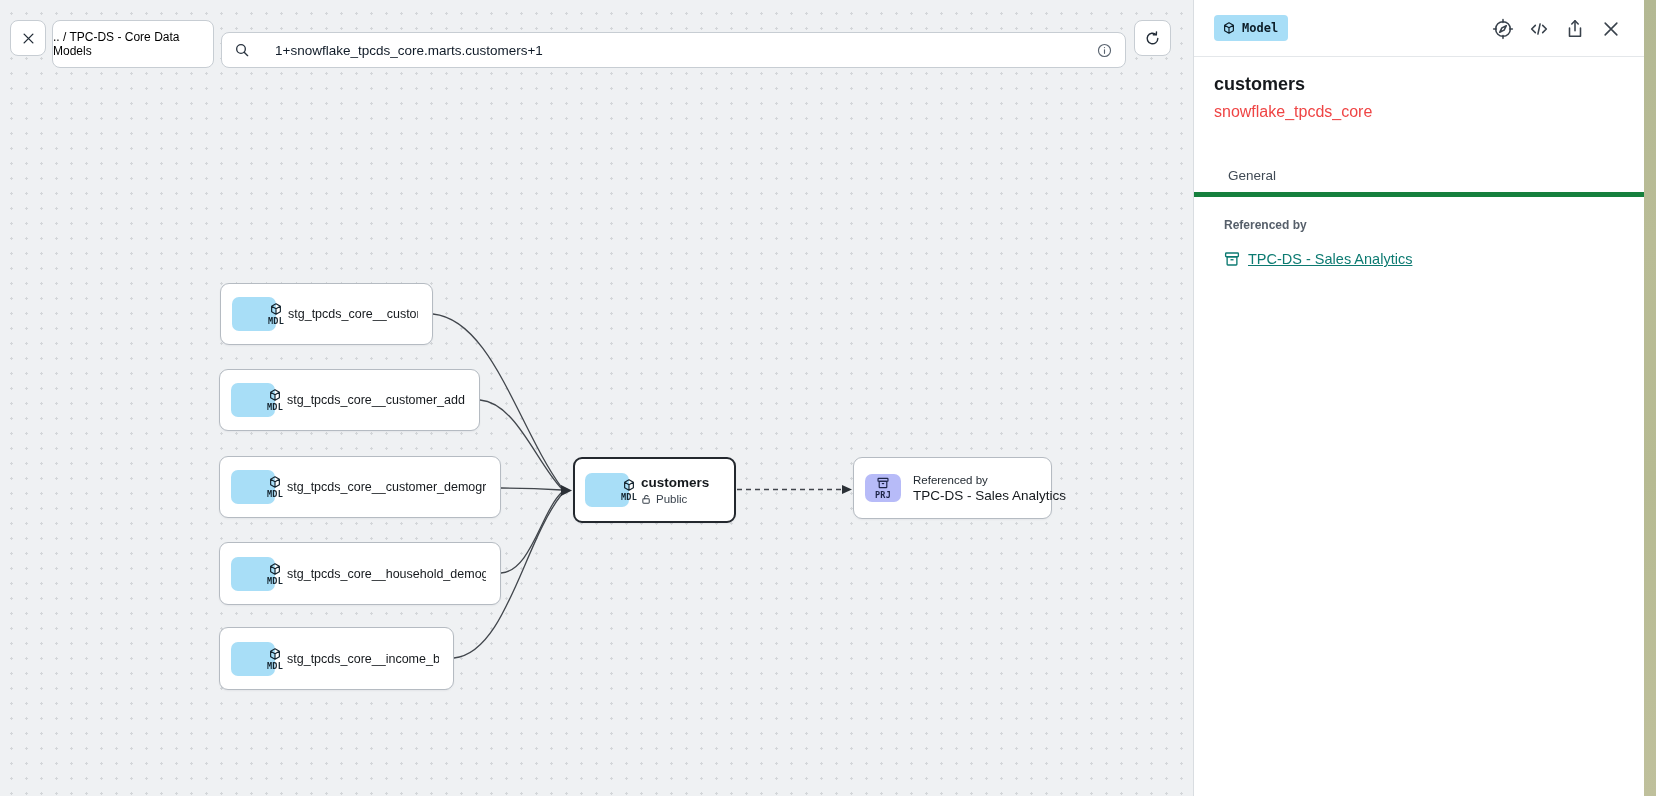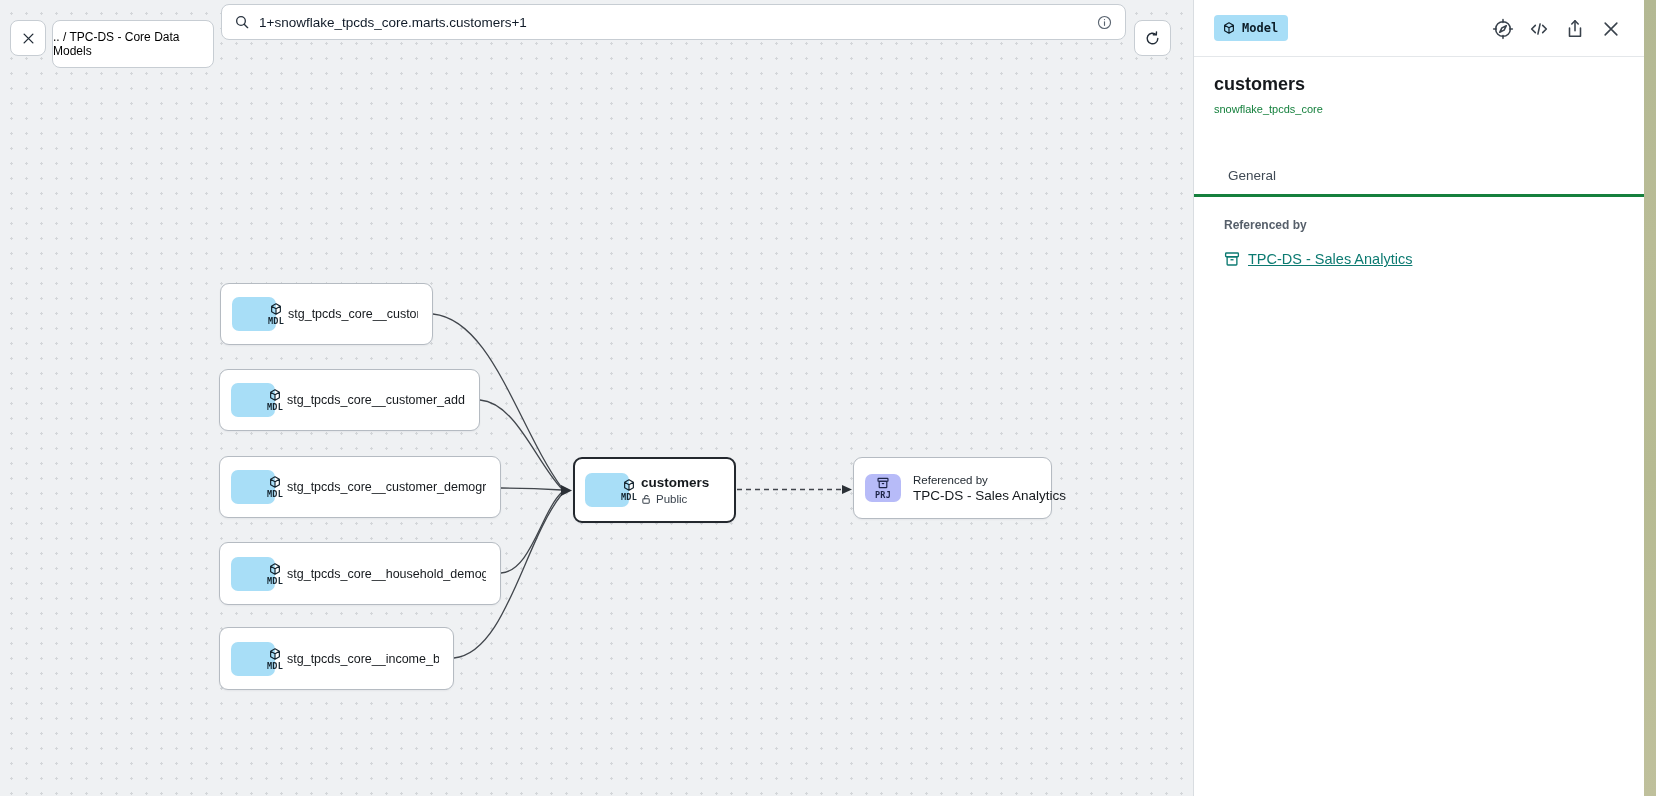--- a/index.html
+++ b/index.html
@@ -13,22 +13,22 @@
     background-color:#eff1f3;
     background-image:radial-gradient(#d3d6d9 1.1px, transparent 1.3px);
     background-size:15px 15px; background-position:4px 6px; }
 
   
   .tbtn { position:absolute; background:#ffffff; border:1px solid #c7cdd3;
     border-radius:8px; display:flex; align-items:center; justify-content:center;
     color:#242e39; }
   .close-btn   { left:10px;  top:20px; width:36px;  height:36px; }
   .crumb-btn   { left:52px;  top:20px; width:162px; height:48px; font-size:12px; color:#000000; }
-  .search-bar  { left:221px; top:4px; width:905px; height:36px; justify-content:flex-start;
-                 padding:0 12px; gap:9px; }
+  .search-bar  { left:221px; top:32px; width:905px; height:36px; justify-content:flex-start;
+                 padding:0 12px; gap:25px; }
   .search-text { font-size:13.5px; color:#101b28; flex:1 1 auto; white-space:nowrap; overflow:hidden; }
   .refresh-btn { left:1134px; top:20px; width:37px; height:36px; }
 
   
   .node { position:absolute; background:#ffffff; border:1px solid #b5bbc2;
     border-radius:9px; display:flex; align-items:center; padding:0 14px 0 11px;
     gap:12px; box-shadow:0 1px 2px rgba(20,25,30,.05); }
   .node.selected { border:2px solid #23282e; padding-left:10px; }
   .typebox { width:34px; height:34px; border-radius:7px; flex:0 0 auto;
     display:flex; flex-direction:column; align-items:center; justify-content:center;
@@ -55,24 +55,24 @@
     background:#a8def7; border-radius:4px; display:flex; align-items:center;
     gap:6px; padding:0 10px 0 8px; color:#0c1d28;
     font-family:"DejaVu Sans Mono", monospace; font-size:12px; font-weight:600; }
   .hdr-icons { position:absolute; right:22px; top:17px; display:flex; gap:12px;
     align-items:center; color:#39424c; }
   .hdr-icons .icon-btn { width:24px; height:24px; display:flex; align-items:center;
     justify-content:center; cursor:pointer; }
 
   .panel-title { position:absolute; left:20px; top:74px; font-size:18px;
     font-weight:700; color:#16191d; }
-  .panel-sub { position:absolute; left:20px; top:103px; font-size:11px; color:#15803d; }
+  .panel-sub { position:absolute; left:20px; top:103px; font-size:16px; color:#ef4444; }
 
   .tabs { position:absolute; left:0; top:153px; width:451px; height:44px;
-    border-bottom:3px solid #15803d;padding-left:8px; }
+    border-bottom:5px solid #15803d;padding-left:8px; }
   .tab { position:absolute; top:0; height:44px; display:flex; align-items:center;
     gap:8px; font-size:13.5px; cursor:pointer; }
   .tab-general { left:34px; color:#404a55; }
   .tab-relationships { left:105px; color:#0e6e68; font-weight:700; }
   .tab-underline { position:absolute; left:105px; right:185px; bottom:-2px;
     height:3px; background:#0e6e68; border-radius:2px; }
   .tab-badge { min-width:29px; height:21px; border-radius:11px; background:#0e6e68;
     color:#ffffff; font-size:11.5px; font-weight:700; display:flex;
     align-items:center; justify-content:center; padding:0 6px; }
 

